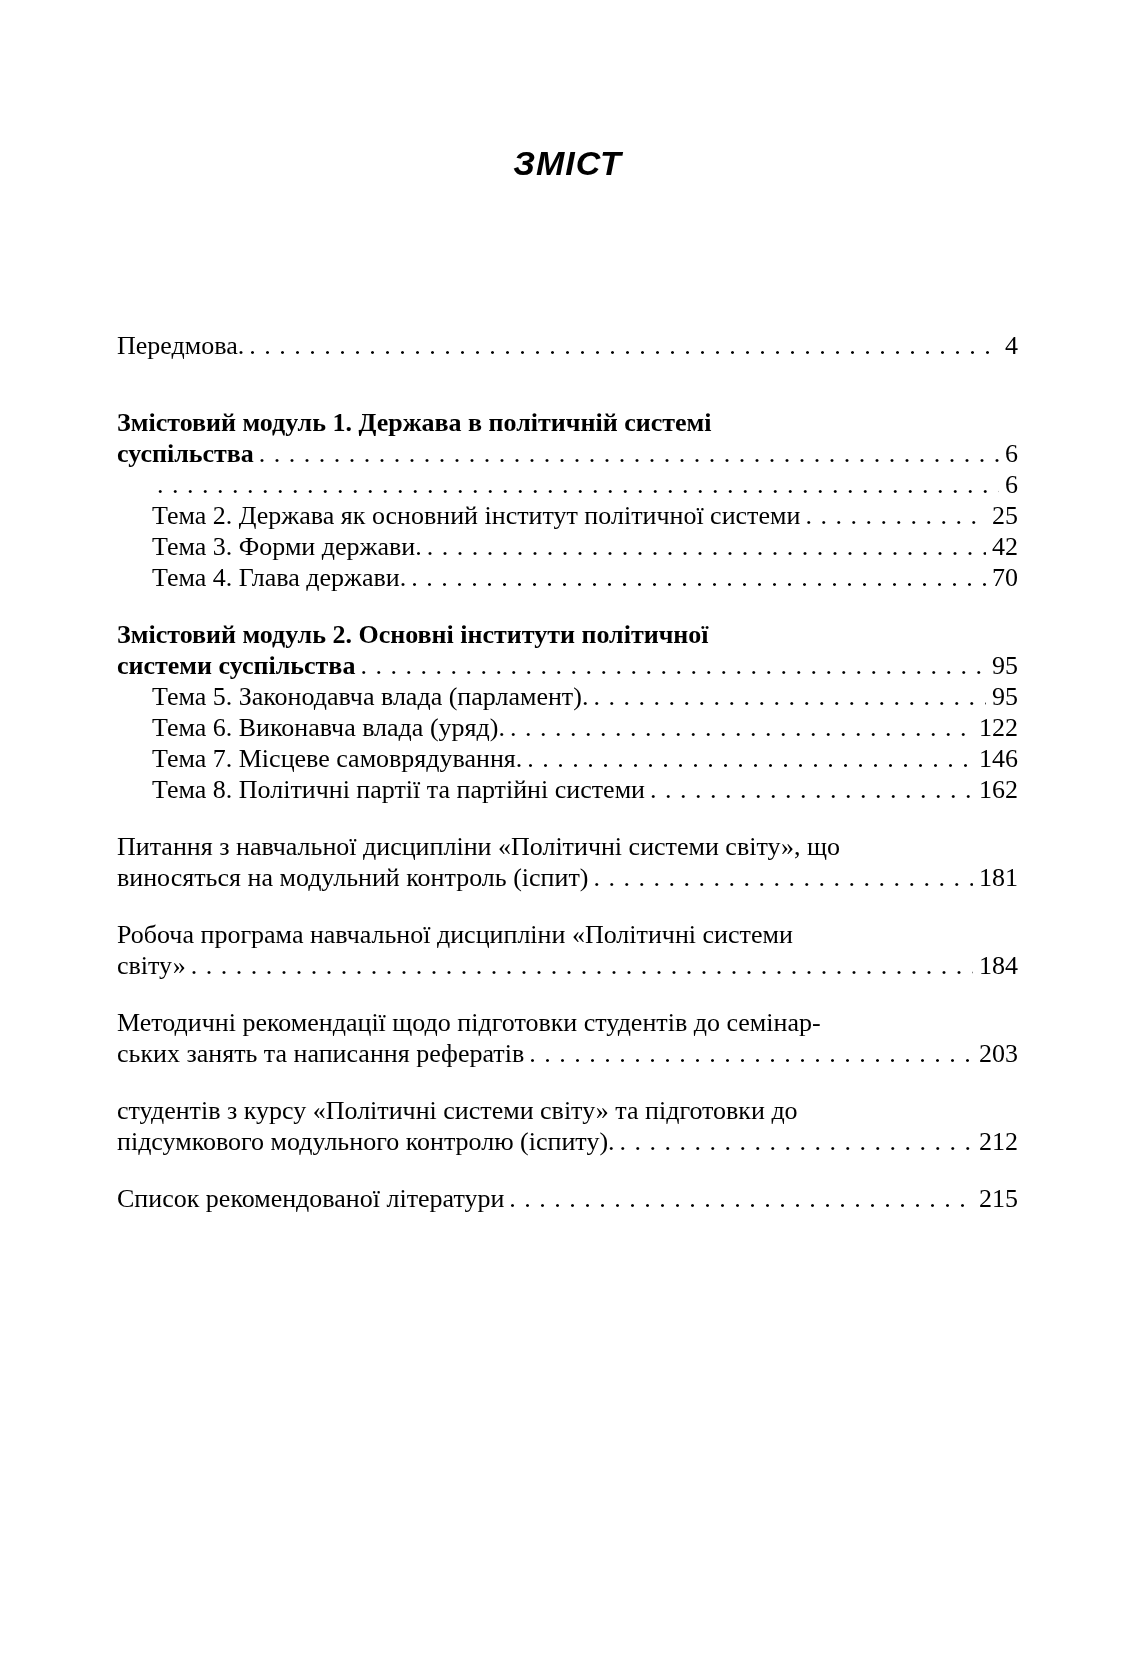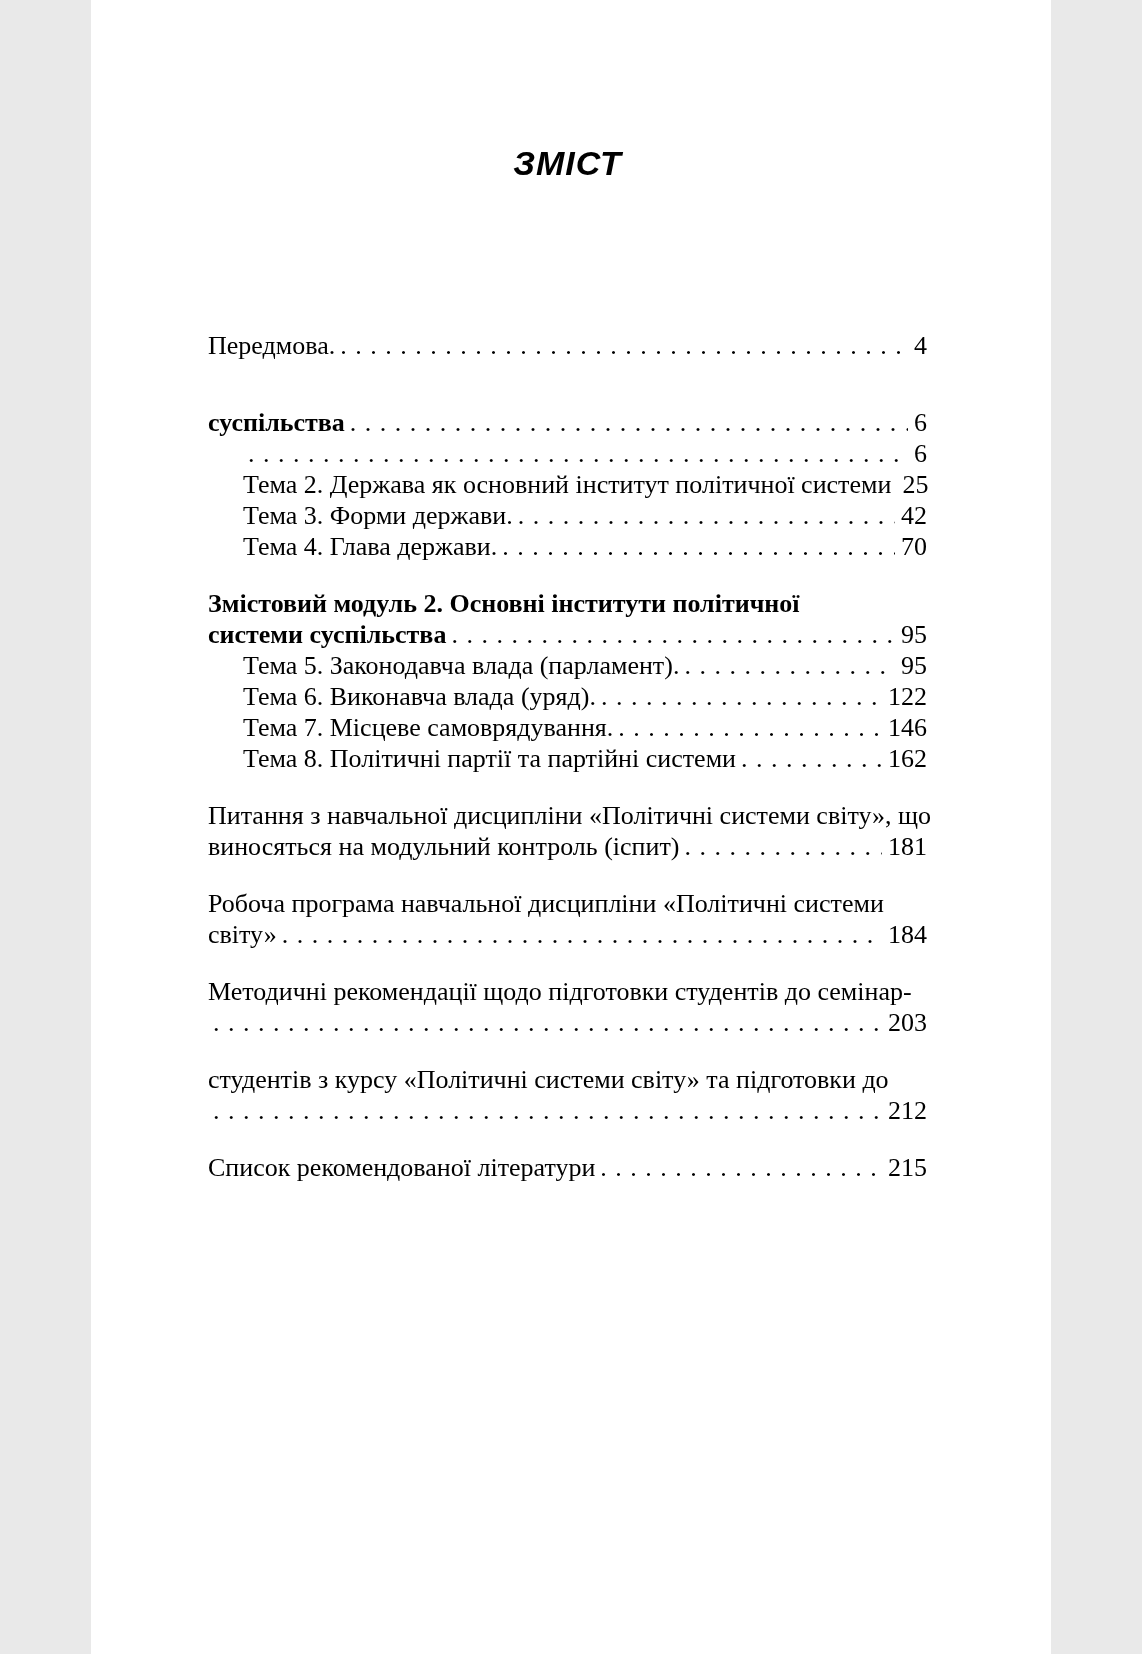--- a/index.html
+++ b/index.html
@@ -1,18 +1,18 @@
 <!DOCTYPE html>
 <html><head>
 <meta charset="utf-8">
 <style>
   html, body { margin: 0; padding: 0; background: #e9e9e9; }
   .page {
     position: relative;
-    width: 960px;
+    width: 1142px;
     height: 1654px;
     margin: 0 auto;
     background: #ffffff;
     box-sizing: border-box;
     padding: 146px 124px 0 117px;
     font-family: "Liberation Serif", serif;
     font-size: 26px;
     line-height: 31px;
     color: #000000;
     overflow: hidden;
@@ -56,20 +56,21 @@
         <div class="entry">
           <div class="line last">
             <span class="txt">Передмова.</span>
             <span class="leader">. . . . . . . . . . . . . . . . . . . . . . . . . . . . . . . . . . . . . . . . . . . . . . . . . . . . . . . . . . . . . . . . . . . . . . . . . . . . . . . . </span>
             <span class="pg">4</span>
           </div>
         </div>
       </div>
       <div class="section">
         <div class="entry heading">
+          <div class="line"><span class="txt">Змістовий модуль 1. Держава в політичній системі</span></div>
           <div class="line last">
             <span class="txt">суспільства</span>
             <span class="leader">. . . . . . . . . . . . . . . . . . . . . . . . . . . . . . . . . . . . . . . . . . . . . . . . . . . . . . . . . . . . . . . . . . . . . . . . . . . . . . . . </span>
             <span class="pg">6</span>
           </div>
         </div>
         <div class="entry indent">
           <div class="line last">
             <span class="leader">. . . . . . . . . . . . . . . . . . . . . . . . . . . . . . . . . . . . . . . . . . . . . . . . . . . . . . . . . . . . . . . . . . . . . . . . . . . . . . . . </span>
             <span class="pg">6</span>
@@ -152,29 +153,31 @@
             <span class="txt">світу»</span>
             <span class="leader">. . . . . . . . . . . . . . . . . . . . . . . . . . . . . . . . . . . . . . . . . . . . . . . . . . . . . . . . . . . . . . . . . . . . . . . . . . . . . . . . </span>
             <span class="pg">184</span>
           </div>
         </div>
       </div>
       <div class="section">
         <div class="entry">
           <div class="line"><span class="txt">Методичні рекомендації щодо підготовки студентів до семінар-</span></div>
           <div class="line last">
+            <span class="txt">ських занять та написання рефератів</span>
             <span class="leader">. . . . . . . . . . . . . . . . . . . . . . . . . . . . . . . . . . . . . . . . . . . . . . . . . . . . . . . . . . . . . . . . . . . . . . . . . . . . . . . . </span>
             <span class="pg">203</span>
           </div>
         </div>
       </div>
       <div class="section">
         <div class="entry">
           <div class="line"><span class="txt">студентів з курсу «Політичні системи світу» та підготовки до</span></div>
           <div class="line last">
+            <span class="txt">підсумкового модульного контролю (іспиту).</span>
             <span class="leader">. . . . . . . . . . . . . . . . . . . . . . . . . . . . . . . . . . . . . . . . . . . . . . . . . . . . . . . . . . . . . . . . . . . . . . . . . . . . . . . . </span>
             <span class="pg">212</span>
           </div>
         </div>
       </div>
       <div class="section">
         <div class="entry">
           <div class="line last">
             <span class="txt">Список рекомендованої літератури</span>
             <span class="leader">. . . . . . . . . . . . . . . . . . . . . . . . . . . . . . . . . . . . . . . . . . . . . . . . . . . . . . . . . . . . . . . . . . . . . . . . . . . . . . . . </span>

